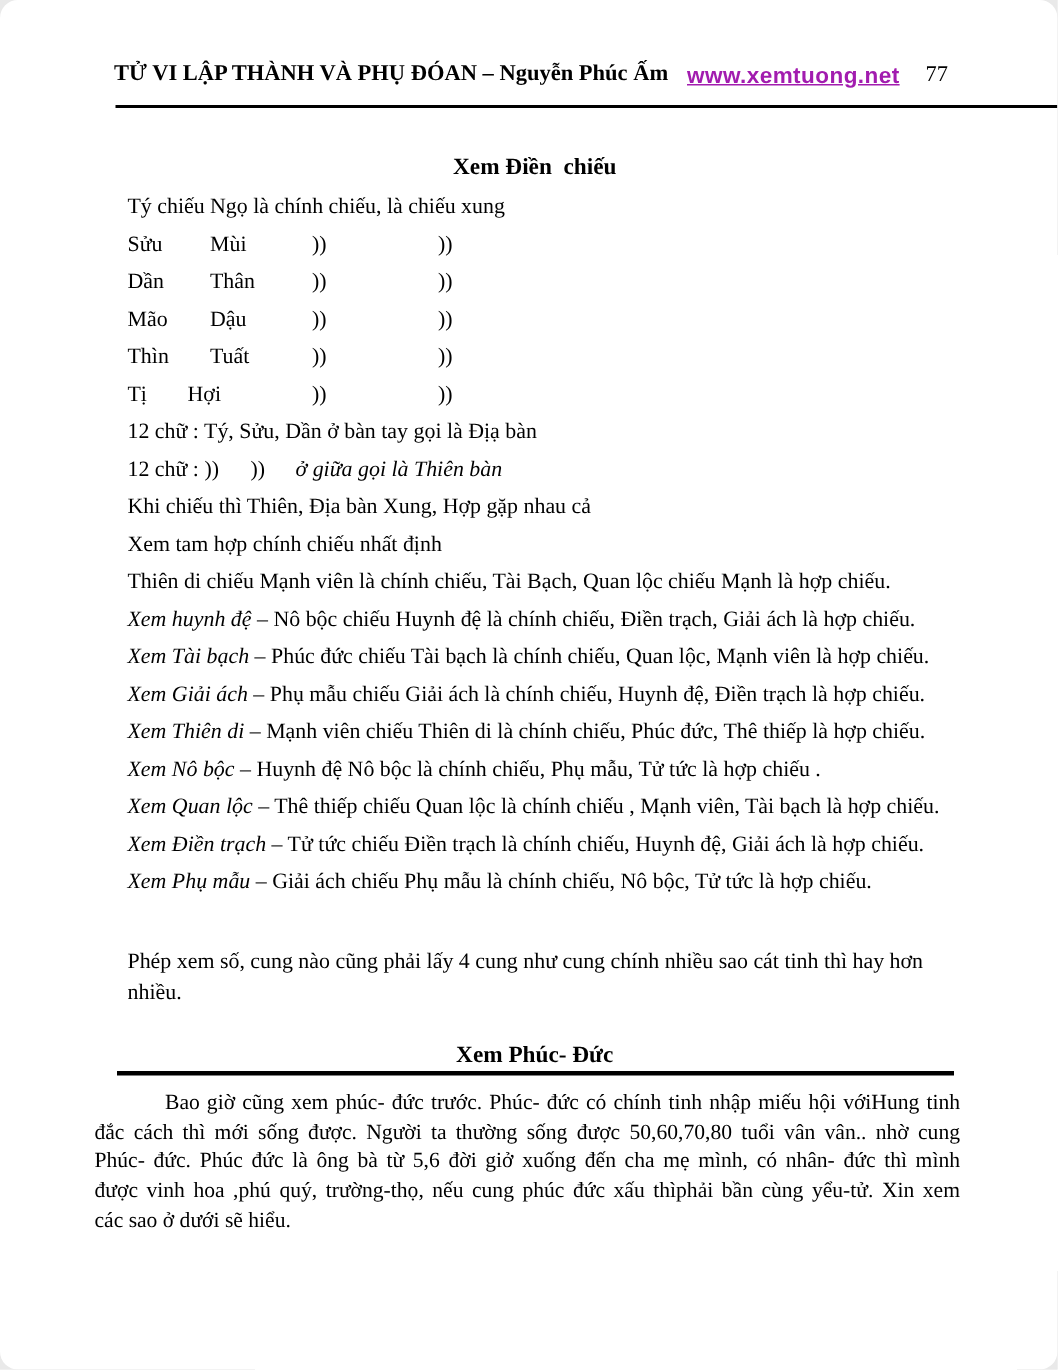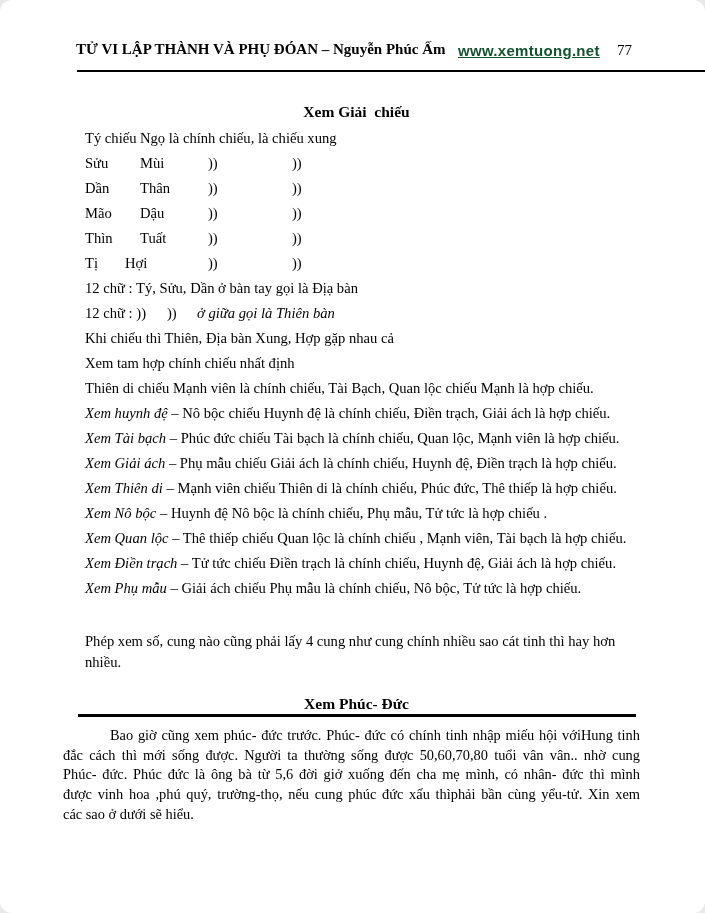--- a/index.html
+++ b/index.html
@@ -31,25 +31,25 @@
   .para2  { position:absolute; left:63px; top:726px; width:577px; font-size:14.4px; line-height:19.7px; }
   .para2 .jline { text-align:justify; text-align-last:justify; }
   .para2 .jline.first { padding-left:47px; }
   .para2 .jline.last  { text-align-last:left; }
 </style>
 </head>
 <body>
 
 <div class="page">
   <span class="hdr-title">TỬ VI LẬP THÀNH VÀ PHỤ ĐÓAN – Nguyễn Phúc Ấm</span>
-  <a class="hdr-link" style="color: #14532d;">www.xemtuong.net</a>
+  <a class="hdr-link" style="color: #a21caf;">www.xemtuong.net</a>
   <span class="hdr-page">77</span>
   <div class="hdr-rule"></div>
 
-  <div class="title1">Xem Giải  chiếu</div>
+  <div class="title1">Xem Điền  chiếu</div>
 
   <div class="content" id="content-lines">
       <div class="cline"><span class="cell" style="left: 0px;">Tý chiếu</span><span class="cell" style="left: 55px;">Ngọ là chính chiếu, là chiếu xung</span></div>
       <div class="cline"><span class="cell" style="left: 0px; text-align: right;">Sửu</span><span class="cell" style="left: 55px;">Mùi</span><span class="cell" style="left: 123px;">))</span><span class="cell" style="left: 207px;">))</span></div>
       <div class="cline"><span class="cell" style="left: 0px;">Dần</span><span class="cell" style="left: 55px;">Thân</span><span class="cell" style="left: 123px;">))</span><span class="cell" style="left: 207px;">))</span></div>
       <div class="cline"><span class="cell" style="left: 0px;">Mão</span><span class="cell" style="left: 55px;">Dậu</span><span class="cell" style="left: 123px;">))</span><span class="cell" style="left: 207px;">))</span></div>
       <div class="cline"><span class="cell" style="left: 0px;">Thìn</span><span class="cell" style="left: 55px;">Tuất</span><span class="cell" style="left: 123px;">))</span><span class="cell" style="left: 207px;">))</span></div>
       <div class="cline"><span class="cell" style="left: 0px;">Tị</span><span class="cell" style="left: 40px;">Hợi</span><span class="cell" style="left: 123px;">))</span><span class="cell" style="left: 207px;">))</span></div>
       <div class="cline">12 chữ : Tý, Sửu, Dần ở bàn tay gọi là Địạ bàn</div>
       <div class="cline"><span class="cell" style="left: 0px;">12 chữ : ))</span><span class="cell" style="left: 82px;">))</span><span class="cell" style="left: 112px; font-style: italic;">ở giữa gọi là Thiên bàn</span></div>

